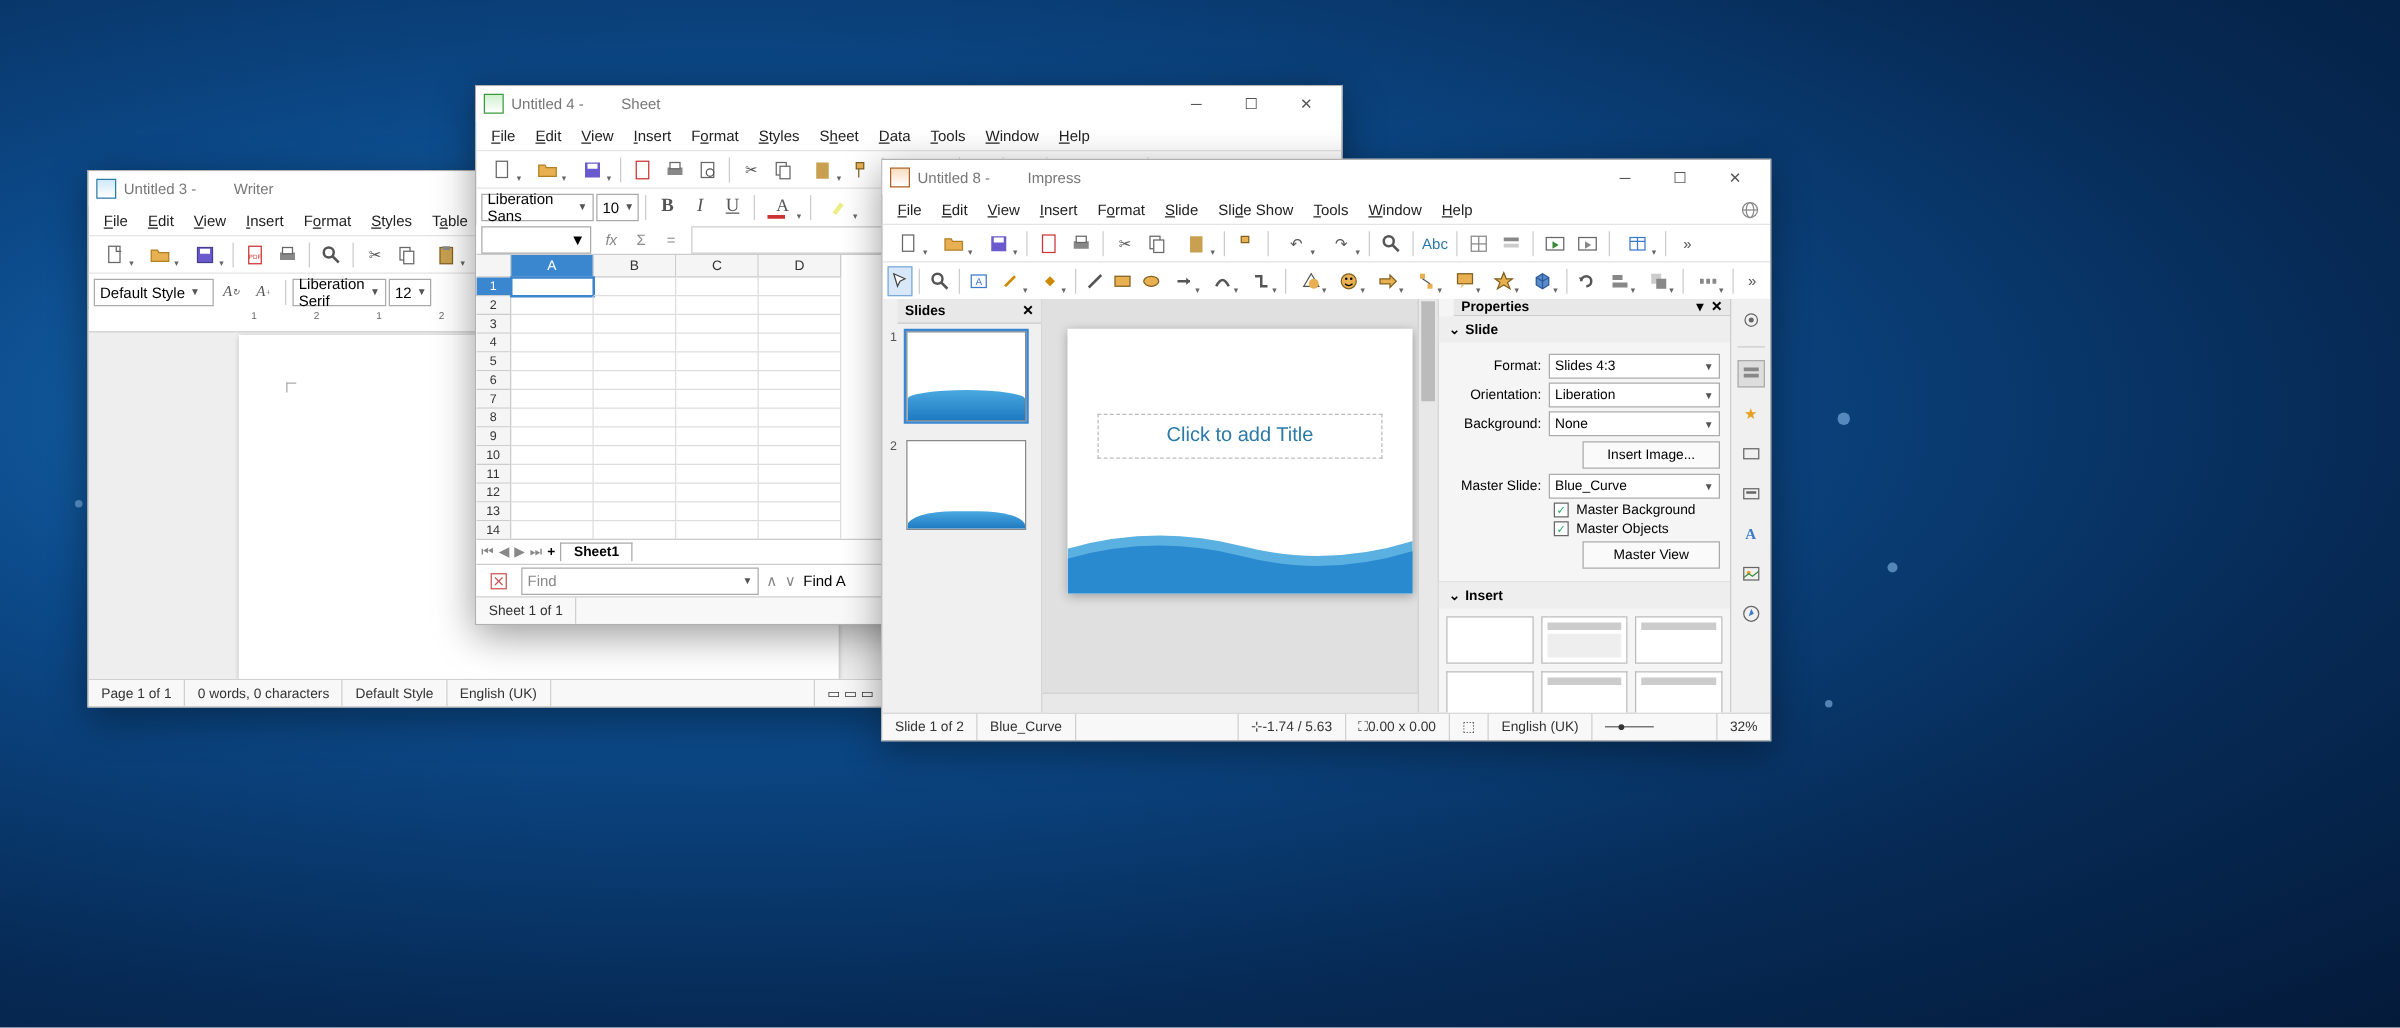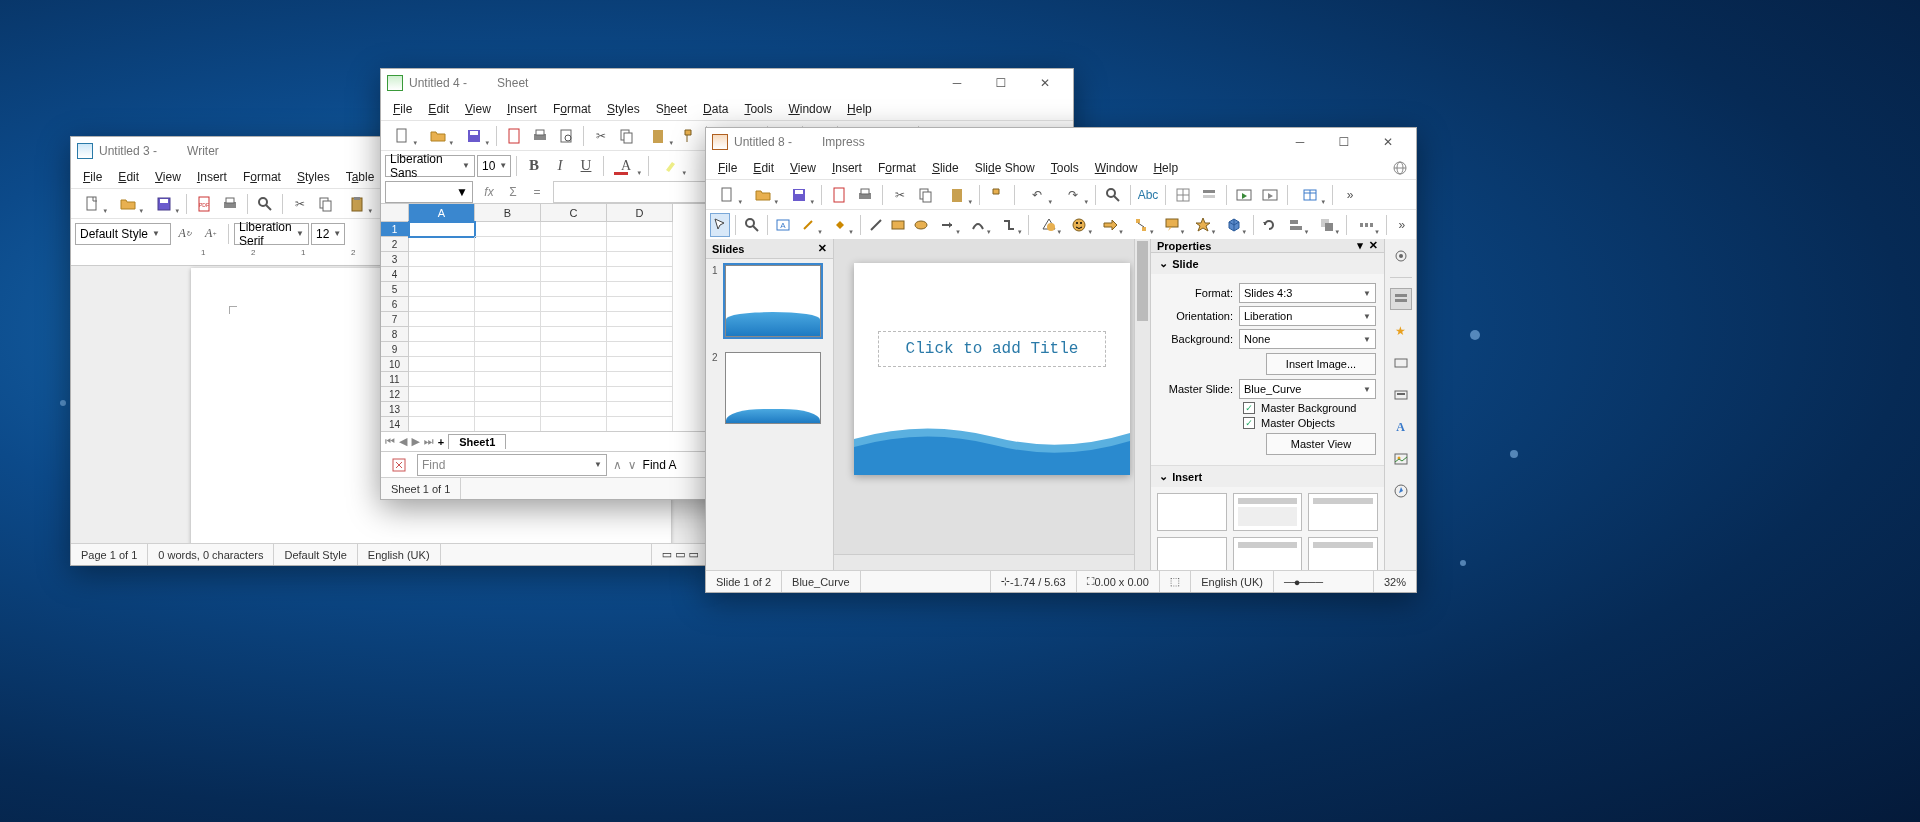--- a/index.html
+++ b/index.html
@@ -83,29 +83,29 @@
   .cellrow { display:flex; }
   .cell { height:15px; border-right:1px solid #ddd; border-bottom:1px solid #ddd; }
   .cell.active { outline:2px solid #3a87cf; outline-offset:-1px; }
   .sheet-tabs { height:20px; display:flex; align-items:center; border-top:1px solid #ccc; font-size:11px; padding:0 4px; gap:4px; }
   .sheet-tab { border:1px solid #aaa; border-bottom:none; padding:1px 10px; background:#fff; font-weight:bold; }
   .findbar { height:26px; display:flex; align-items:center; border-top:1px solid #ccc; padding:0 6px; gap:6px; }
 
   
   .impress-body { flex:1; display:flex; overflow:hidden; }
   .slides-panel { width:128px; border-right:1px solid #ccc; background:#f0f0f0; display:flex; flex-direction:column; }
-  .panel-title { height:20px; background:#e8e8e8; border-bottom:1px solid #ccc; display:flex; align-items:center; padding:0 6px; font-size:11px; font-weight:bold; justify-content:space-between; }
+  .panel-title { height:20px; background:#e8e8e8; border-bottom:1px solid #ccc; display:flex; align-items:center; padding:0 6px; font-size:11px; font-weight:bold; justify-content:space-between;margin-left:12px; }
   .slide-thumb-wrap { padding:6px; }
   .slide-num { font-size:10px; color:#555; vertical-align:top; display:inline-block; width:10px; }
   .slide-thumb { display:inline-block; width:96px; height:72px; background:#fff; border:1px solid #888; position:relative; overflow:hidden; }
   .slide-thumb.sel { outline:2px solid #3a87cf; }
   .wave-thumb { position:absolute; bottom:0; left:0; right:0; height:24px; background:linear-gradient(#4aa8e0,#1e7ac2); border-radius:50% 50% 0 0 / 30% 30% 0 0; }
   .slide-canvas-area { flex:1; background:#e0e0e0; display:flex; align-items:flex-start; justify-content:center; position:relative; overflow:auto; }
   .slide-canvas { margin:24px 20px; width:282px; height:212px; background:#fff; box-shadow:0 2px 8px rgba(0,0,0,0.3); position:relative; overflow:hidden; }
-  .slide-title-ph { position:absolute; top:68px; left:24px; right:24px; height:36px; border:1px dashed #bbb; display:flex; align-items:center; justify-content:center; color:#2a7aa8; font-size:16px; font-family:Liberation Mono, monospace; }
+  .slide-title-ph { position:absolute; top:68px; left:24px; right:24px; height:36px; border:1px dashed #bbb; display:flex; align-items:center; justify-content:center; color:#2a7aa8; font-size:16px; font-family:Liberation Sans, sans-serif; }
   .slide-wave { position:absolute; bottom:0; left:0; right:0; height:56px; }
   .properties-panel { width:234px; border-left:1px solid #ccc; background:#f5f5f5; display:flex; flex-direction:column; font-size:11px; }
   .prop-section { border-bottom:1px solid #ddd; }
   .prop-head { padding:4px 8px; background:#eee; font-weight:bold; display:flex; align-items:center; gap:4px; }
   .prop-body { padding:6px 8px; }
   .prop-row { display:flex; align-items:center; margin:3px 0; gap:6px; }
   .prop-row label { width:74px; text-align:right; }
   .prop-row .combo { flex:1; height:20px; font-size:11px; }
   .prop-chk { display:flex; align-items:center; gap:6px; margin:3px 0 3px 84px; }
   .prop-btn { display:block; width:110px; margin:4px 0 4px auto; height:22px; border:1px solid #aaa; background:#fafafa; text-align:center; line-height:20px; }

